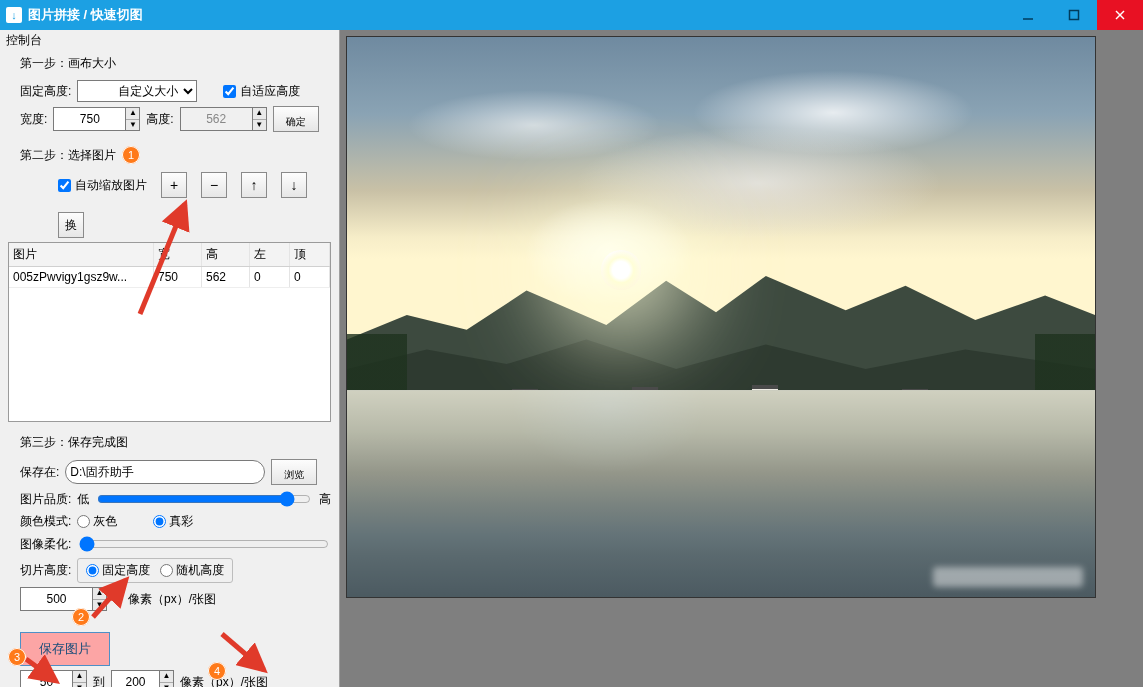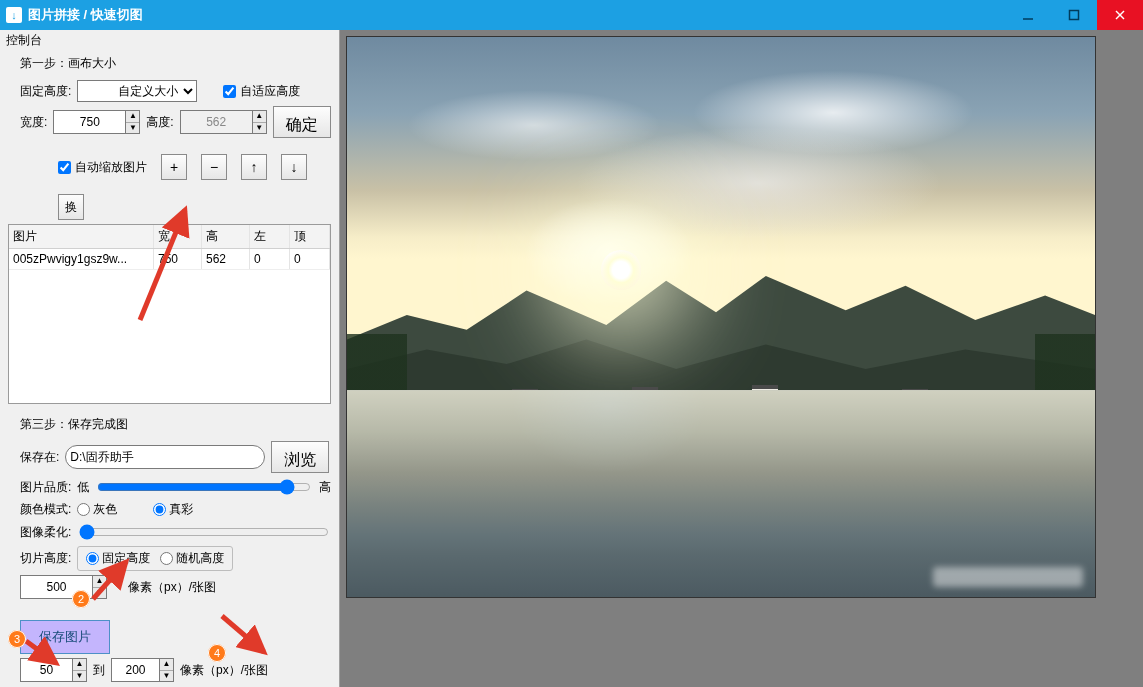--- a/index.html
+++ b/index.html
@@ -53,22 +53,22 @@
   }
   .spin input[type=text]{
     width:72px; height:24px; text-align:center; border:1px solid #7a7a7a; border-right:0;
     font-size:12px; padding:0 2px;
   }
   .spin input[disabled]{ background:#f0f0f0; color:#888; }
   .spin .spins { width:15px; height:24px; display:flex; flex-direction:column; border:1px solid #7a7a7a; }
   .spin .sbtn { flex:1; background:#e9e9e9; display:flex; align-items:center; justify-content:center; font-size:8px; line-height:1; border-bottom:1px solid #aaa; cursor:default;}
   .spin .sbtn:last-child{ border-bottom:0;}
   button.btn {
-    height:32px; padding:8px 12px; background:linear-gradient(#fdfdfd,#e6e6e6);
-    border:1px solid #8a8a8a; font-size:16px; cursor:default;
+    height:26px; padding:8px 12px; background:linear-gradient(#fdfdfd,#e6e6e6);
+    border:1px solid #8a8a8a; font-size:10px; cursor:default;
   }
   button.tool {
     width:26px; height:26px; padding:0; background:linear-gradient(#fdfdfd,#e6e6e6);
     border:1px solid #8a8a8a; font-size:14px; cursor:default; display:inline-flex; align-items:center; justify-content:center;
   }
   .tool-row { display:flex; align-items:center; gap:14px; padding-left:50px; }
   .grid {
     height:180px; border:1px solid #9a9a9a; background:#fff;
     display:flex; flex-direction:column; font-size:12px;
   }
@@ -83,21 +83,21 @@
   }
   .w200{ width:200px;border-radius:12px; }
   .radio-group {
     display:inline-flex; align-items:center; gap:10px; border:1px solid #bdbdbd; padding:3px 8px; border-radius:3px;
   }
   label.rd { display:inline-flex; align-items:center; gap:3px; white-space:nowrap;}
   input[type=radio]{ margin:0; }
   .slider-wrap { flex:1; display:flex; align-items:center; }
   input[type=range]{ width:100%; }
   .save-btn {
-    height:34px; padding:0 18px; background:#c4b5fd; border:1px solid #4d90c7; color:#1a4d7a;
+    height:34px; padding:0 18px; background:#fca5a5; border:1px solid #4d90c7; color:#1a4d7a;
     font-size:13px;
   }
   .preview {
     flex:1; background:#7f7f7f; display:flex; align-items:flex-start; justify-content:flex-start;
     padding:6px; overflow:hidden;
   }
   .canvas-frame {
     width:750px; height:562px; background:#ddd; border:1px solid #333; position:relative; overflow:hidden;
   }
   
@@ -213,20 +213,24 @@
             <span class="spins">
                 <span class="sbtn">▲</span>
                 <span class="sbtn">▼</span>
               </span>
           </span>
           <button class="btn">确定</button>
         </div>
       </div>
 
       <div class="section step2" style="position:relative;">
+        <div class="section-title sub1" style="display:flex; align-items:center; gap:6px;">
+          <span>第二步：选择图片</span>
+          <span class="marker" style="position:static;">1</span>
+        </div>
         <div class="row tool-row">
           <label class="chk">
             <input type="checkbox" checked="" style="">
             <span>自动缩放图片</span>
           </label>
           <button class="tool">+</button>
           <button class="tool">−</button>
           <button class="tool">↑</button>
           <button class="tool">↓</button>
           <button class="tool" style="font-size:12px;">换</button>

